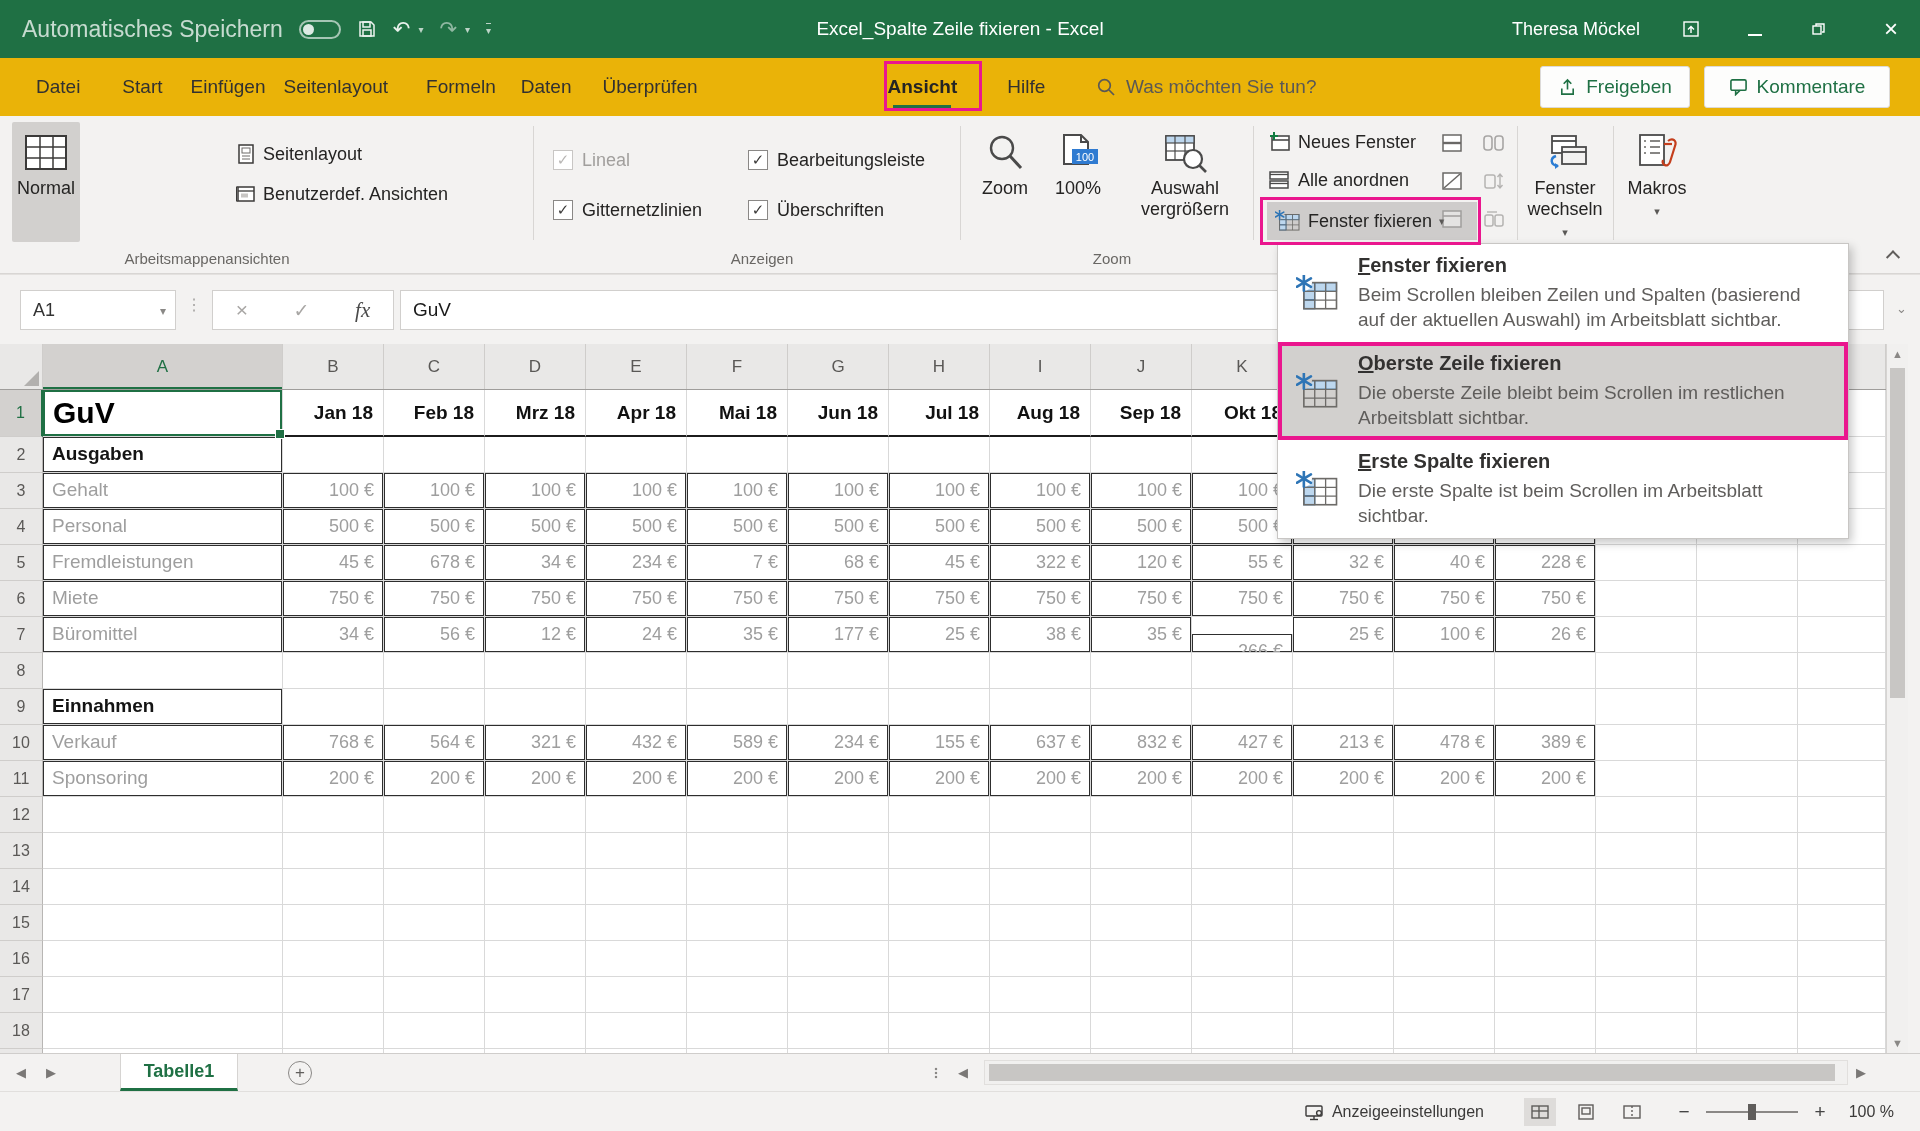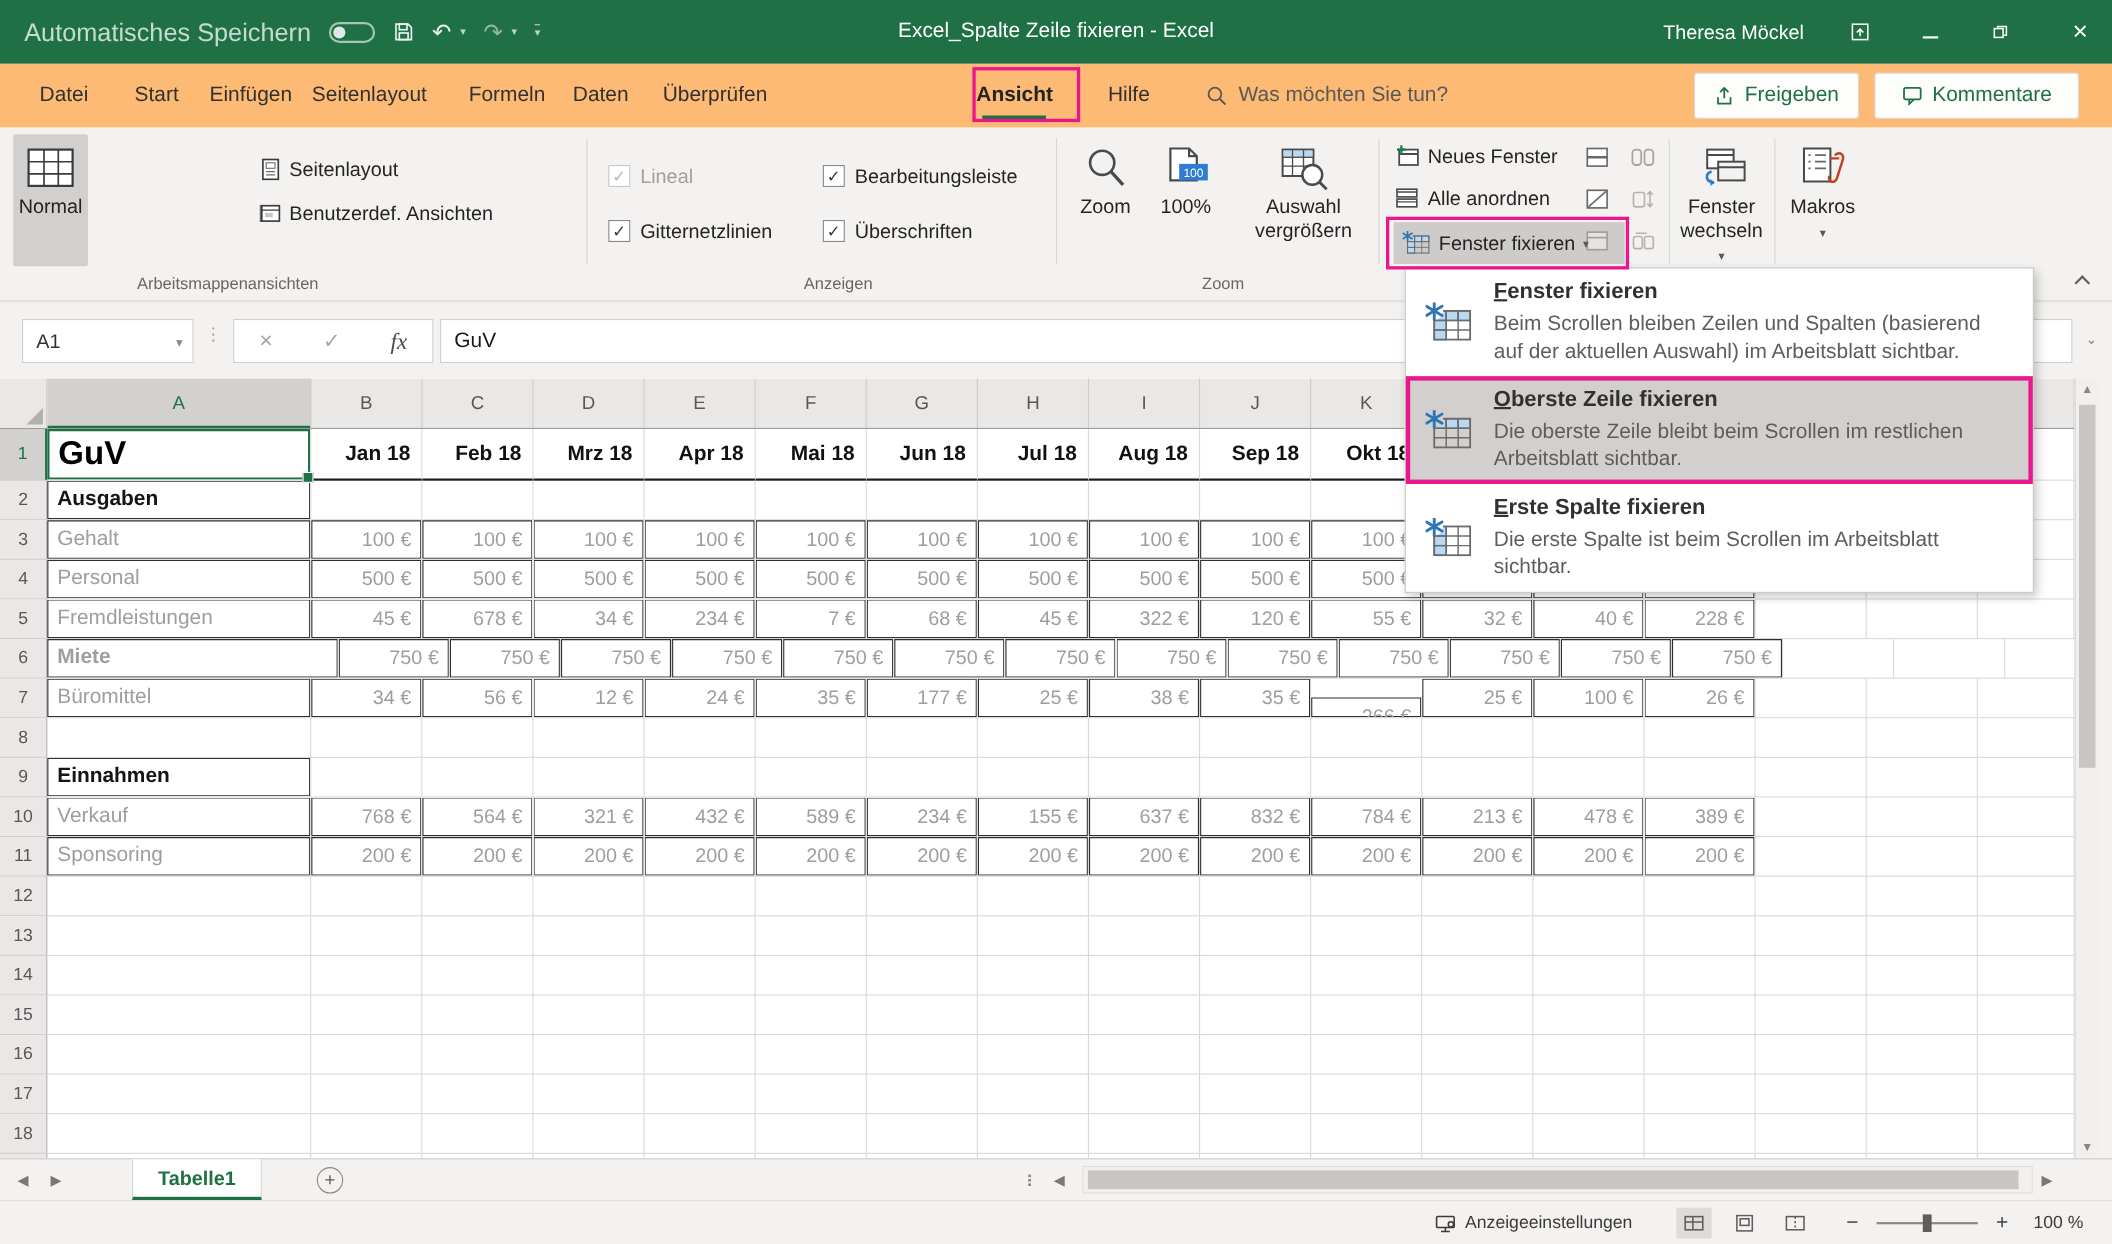--- a/index.html
+++ b/index.html
@@ -14,21 +14,21 @@
 .toggle::after{content:"";position:absolute;left:2px;top:2px;width:11px;height:11px;border-radius:50%;background:rgba(255,255,255,.85)}
 .tbglyph{font-size:21px;color:rgba(255,255,255,.9)}
 .tbglyph.dim{color:rgba(255,255,255,.5)}
 .dd-sm{font-size:10px;color:rgba(255,255,255,.7);margin-left:-8px}
 .tb-title{position:absolute;left:0;top:0;width:100%;text-align:center;line-height:58px;font-size:19px;pointer-events:none}
 .tb-right{position:absolute;right:16px;top:0;height:58px;display:flex;align-items:center;gap:42px}
 .tb-user{font-size:18px}
 .winbtn{font-size:20px;color:#fff;width:26px;text-align:center}
 .minline{display:inline-block;width:14px;height:2px;background:#fff}
 
-#menubar{position:absolute;left:0;top:58px;width:1920px;height:58px;background:#fdba74}
+#menubar{position:absolute;left:0;top:58px;width:1920px;height:58px;background:#eab308}
 #menu-tabs{position:absolute;left:0;top:0;height:58px;display:flex;align-items:center}
 .mtab{font-size:19px;color:#323130;position:relative;height:58px;line-height:58px;cursor:pointer;white-space:nowrap}
 .mtab.active{font-weight:700;color:#242424}
 .mtab .underline{position:absolute;left:50%;transform:translateX(-50%);bottom:7px;width:58px;height:4px;background:#1f7044}
 #search{position:absolute;left:1096px;top:0;height:58px;display:flex;align-items:center;gap:10px;font-size:19px;color:#5a5856}
 .mbtn{position:absolute;top:8px;height:42px;background:#fdfdfc;border:1px solid #dcdad8;border-radius:3px;display:flex;align-items:center;justify-content:center;gap:9px;color:#1f7044;font-size:19px;cursor:pointer}
 #share-btn{left:1540px;width:150px}
 #comments-btn{left:1704px;width:186px}
 
 #ribbon{position:absolute;left:0;top:116px;width:1920px;height:158px;background:#f3f2f1;border-bottom:1px solid #d8d6d4}
@@ -527,21 +527,21 @@
         <div class="cell val bx" style="width: 101px; line-height: 34px;">55 €</div>
         <div class="cell val bx" style="width: 101px; line-height: 34px;">32 €</div>
         <div class="cell val bx" style="width: 101px; line-height: 34px;">40 €</div>
         <div class="cell val bx" style="width: 101px; line-height: 34px;">228 €</div>
         <div class="cell val" style="width: 101px; line-height: 34px;"></div>
         <div class="cell val" style="width: 101px; line-height: 34px;"></div>
         <div class="cell val" style="width: 88px; line-height: 34px;"></div>
       </div>
       <div class="row" style="height: 36px;">
         <div class="rh">6</div>
-        <div class="cell lblcell bx" style="width: 265px; line-height: 34px; font-weight: bold;">Miete</div>
+        <div class="cell lblcell bx" style="width: 240px; line-height: 34px;">Miete</div>
         <div class="cell val bx" style="width: 101px; line-height: 34px;">750 €</div>
         <div class="cell val bx" style="width: 101px; line-height: 34px;">750 €</div>
         <div class="cell val bx" style="width: 101px; line-height: 34px;">750 €</div>
         <div class="cell val bx" style="width: 101px; line-height: 34px;">750 €</div>
         <div class="cell val bx" style="width: 101px; line-height: 34px;">750 €</div>
         <div class="cell val bx" style="width: 101px; line-height: 34px;">750 €</div>
         <div class="cell val bx" style="width: 101px; line-height: 34px;">750 €</div>
         <div class="cell val bx" style="width: 101px; line-height: 34px;">750 €</div>
         <div class="cell val bx" style="width: 101px; line-height: 34px;">750 €</div>
         <div class="cell val bx" style="width: 101px; line-height: 34px;">750 €</div>
@@ -617,21 +617,21 @@
         <div class="cell lblcell bx" style="width: 240px; line-height: 34px;">Verkauf</div>
         <div class="cell val bx" style="width: 101px; line-height: 34px;">768 €</div>
         <div class="cell val bx" style="width: 101px; line-height: 34px;">564 €</div>
         <div class="cell val bx" style="width: 101px; line-height: 34px;">321 €</div>
         <div class="cell val bx" style="width: 101px; line-height: 34px;">432 €</div>
         <div class="cell val bx" style="width: 101px; line-height: 34px;">589 €</div>
         <div class="cell val bx" style="width: 101px; line-height: 34px;">234 €</div>
         <div class="cell val bx" style="width: 101px; line-height: 34px;">155 €</div>
         <div class="cell val bx" style="width: 101px; line-height: 34px;">637 €</div>
         <div class="cell val bx" style="width: 101px; line-height: 34px;">832 €</div>
-        <div class="cell val bx" style="width: 101px; line-height: 34px;">784 €</div>
+        <div class="cell val bx" style="width: 101px; line-height: 34px;">427 €</div>
         <div class="cell val bx" style="width: 101px; line-height: 34px;">213 €</div>
         <div class="cell val bx" style="width: 101px; line-height: 34px;">478 €</div>
         <div class="cell val bx" style="width: 101px; line-height: 34px;">389 €</div>
         <div class="cell val" style="width: 101px; line-height: 34px;"></div>
         <div class="cell val" style="width: 101px; line-height: 34px;"></div>
         <div class="cell val" style="width: 88px; line-height: 34px;"></div>
       </div>
       <div class="row" style="height: 36px;">
         <div class="rh">11</div>
         <div class="cell lblcell bx" style="width: 240px; line-height: 34px;">Sponsoring</div>

